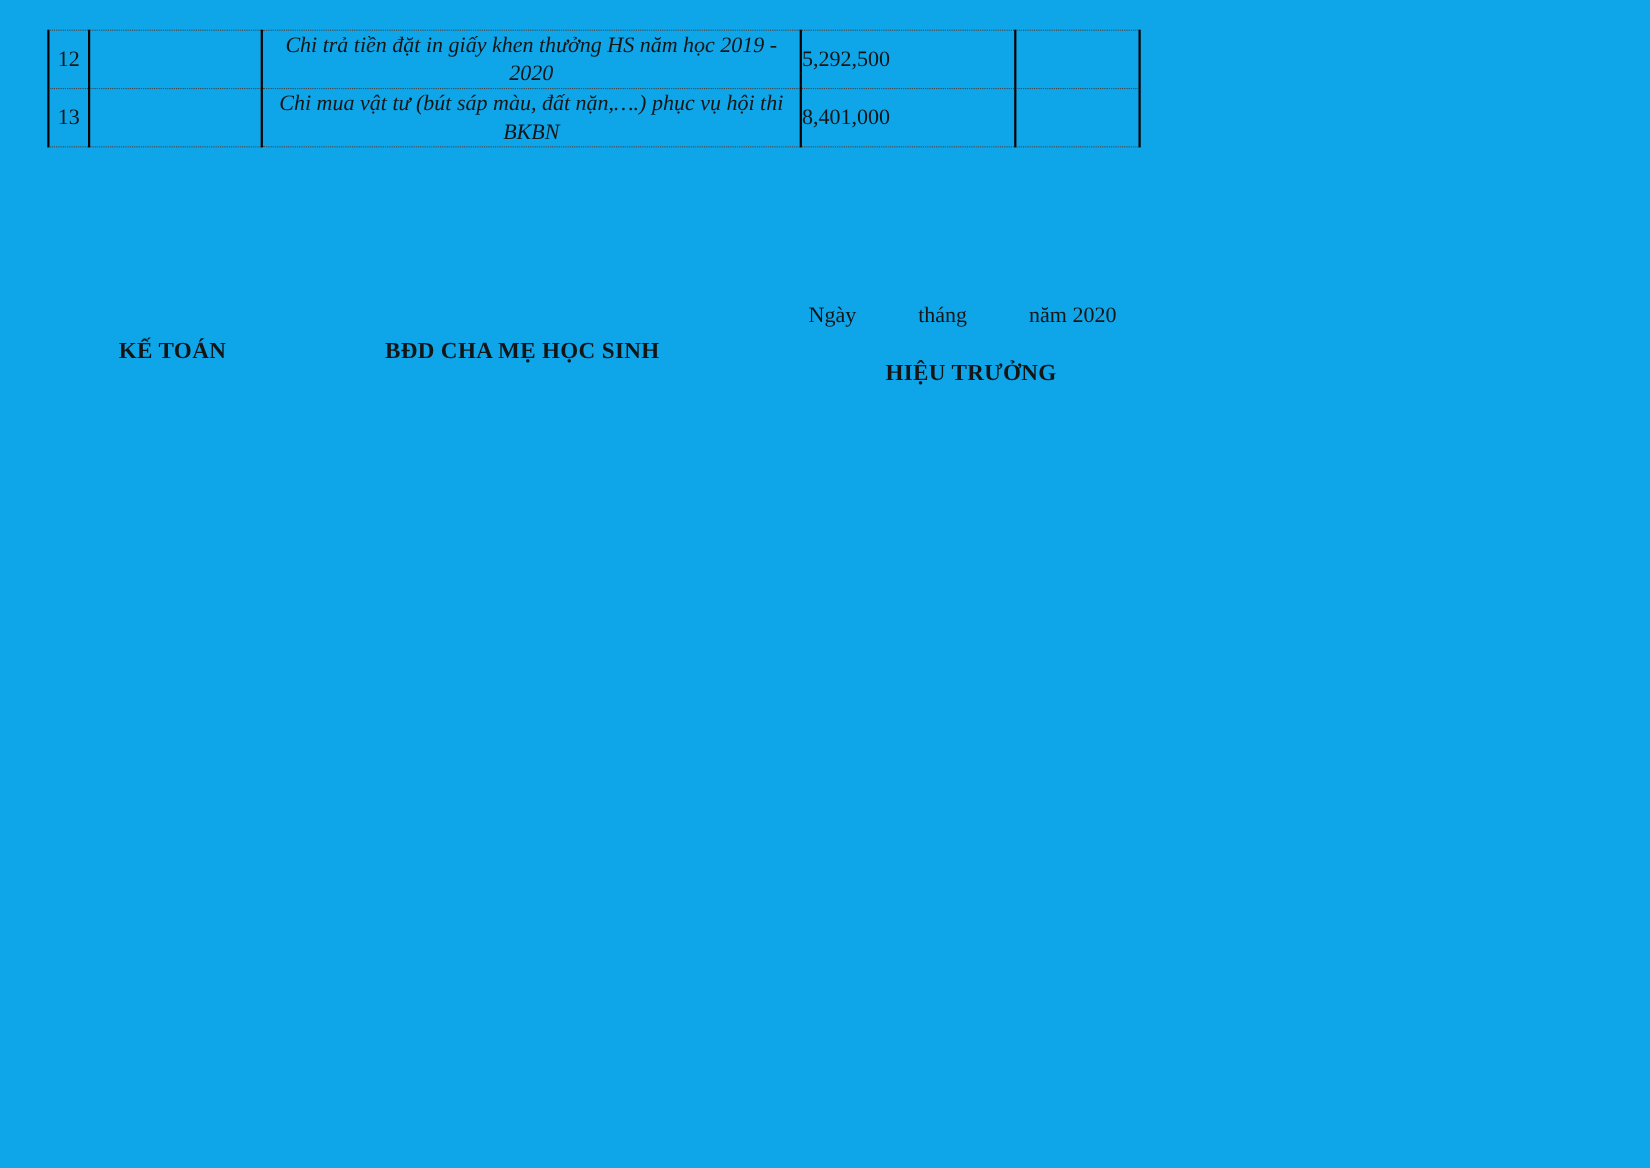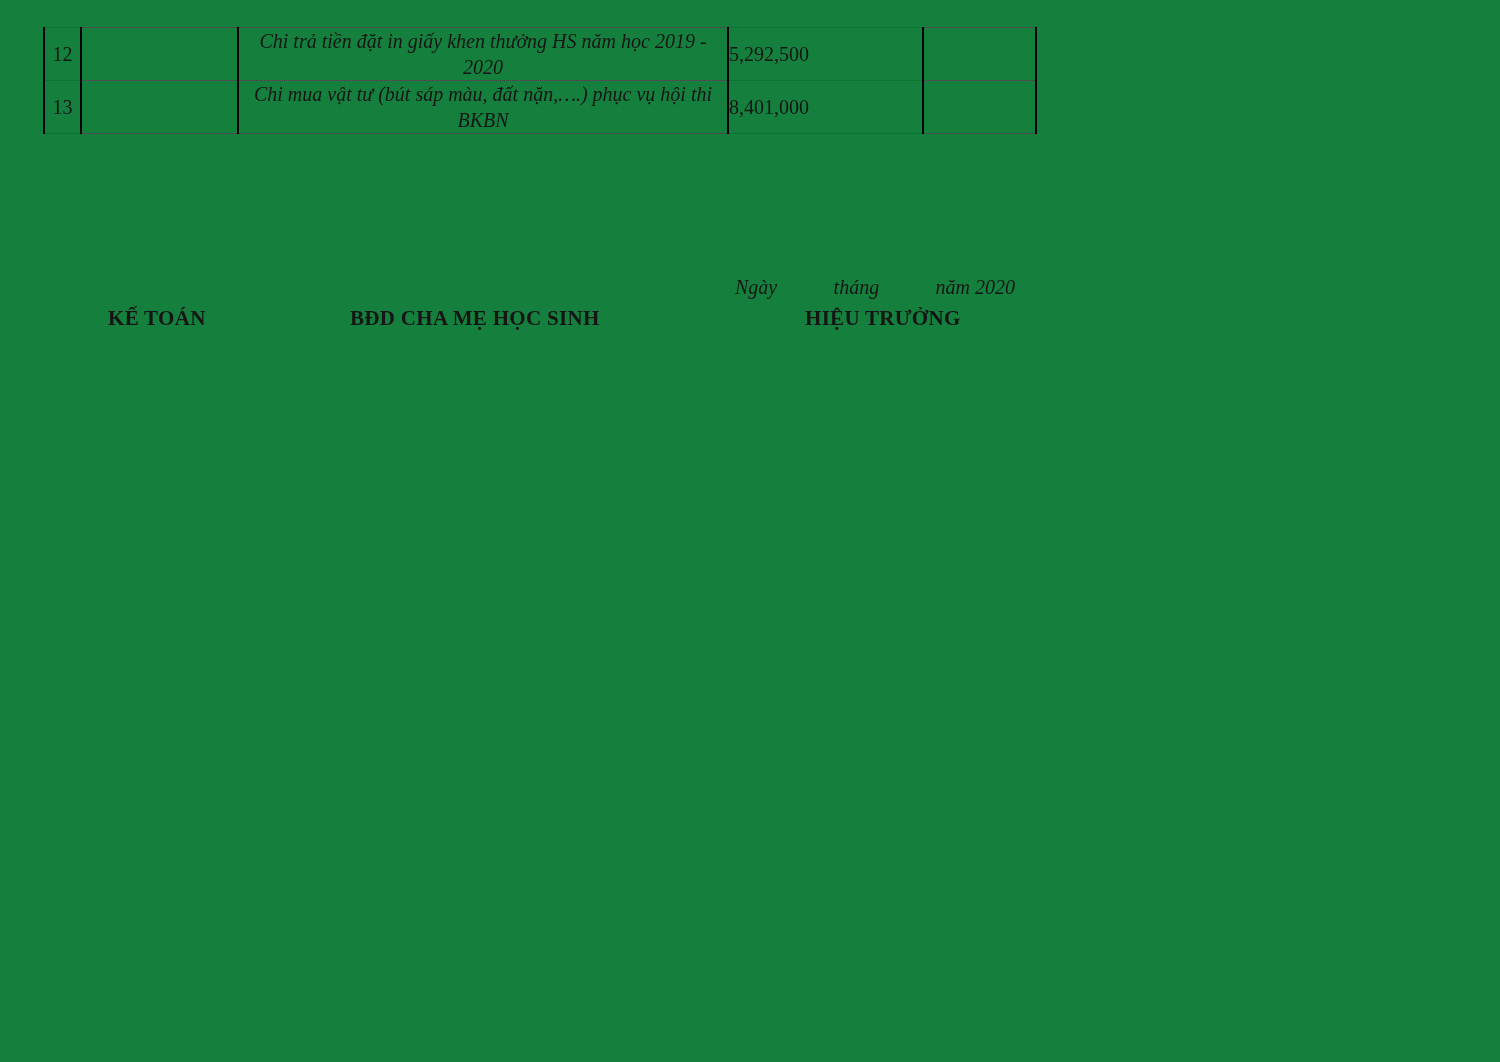--- a/index.html
+++ b/index.html
@@ -4,21 +4,21 @@
 <style>
   html, body {
     margin: 0;
     padding: 0;
     background: #ffffff;
   }
   .page {
     position: relative;
     width: 1500px;
     height: 1062px;
-    background: #15803d;
+    background: #0ea5e9;
     font-family: "Liberation Serif", serif;
     color: #151515;
     overflow: hidden;
   }
   table.ledger {
     position: absolute;
     left: 43px;
     top: 27px;
     width: 992px;
     border-collapse: collapse;
@@ -50,36 +50,35 @@
     font-weight: bold;
   }
   tr.row-total td.cell-amount { padding-right: 36px; }
   .date-line {
     position: absolute;
     left: 735px;
     top: 276px;
     width: 280px;
     display: flex;
     justify-content: space-between;
-    font-style: italic;
     font-size: 20px;
     line-height: 22px;
   }
   .sig {
     position: absolute;
     top: 306px;
     font-weight: bold;
     font-size: 21px;
     line-height: 24px;
     letter-spacing: 0.3px;
     white-space: nowrap;
   }
   .sig-accountant { left: 108px; }
   .sig-parent-board { left: 350px; }
-  .sig-principal { left: 805px; }
+  .sig-principal { left: 805px; margin-top: 20px; }
 </style>
 </head>
 <body>
 
 <div class="page">
 
   <table class="ledger">
     <colgroup>
       <col style="width:37px">
       <col style="width:157px">

